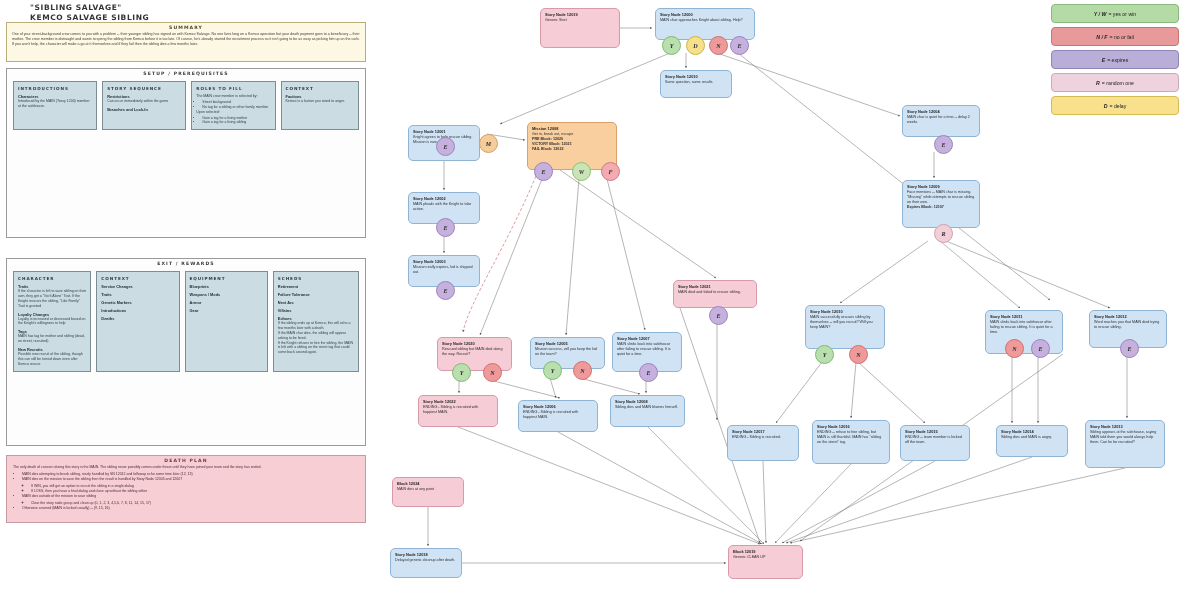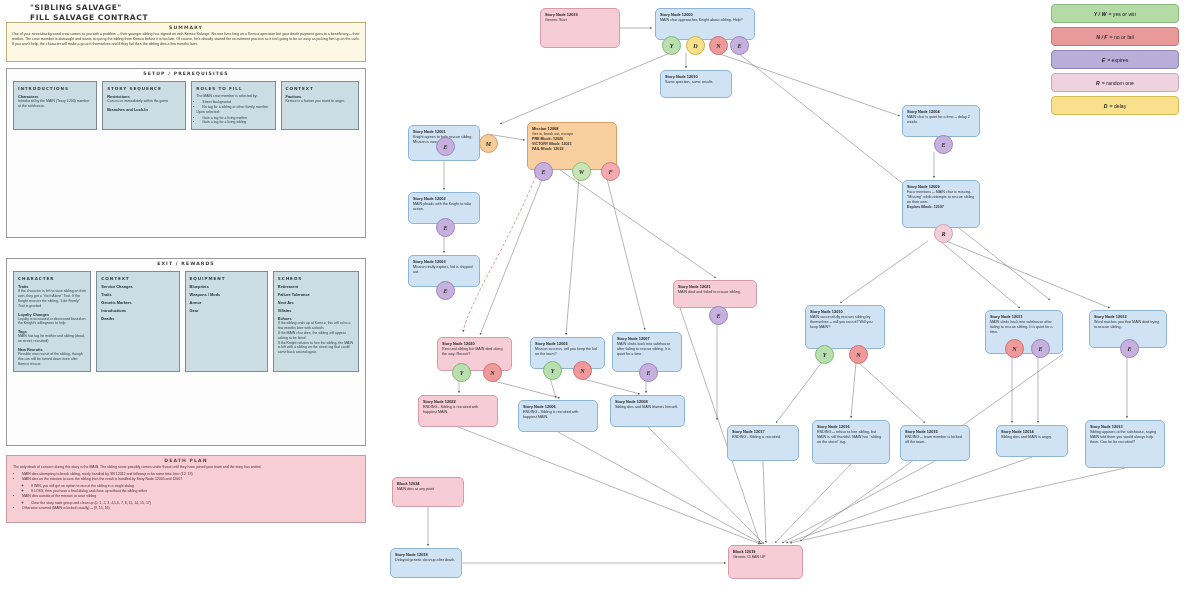--- a/index.html
+++ b/index.html
@@ -139,21 +139,21 @@
       <path d="M1063,354 L800,541"></path>
       <path d="M680,308 L760,543"></path>
     </g>
     <g stroke="#c25a5a" stroke-width="0.6" fill="none" stroke-dasharray="3,2" marker-end="url(#ah)">
       <path d="M536,176 C505,250 470,300 463,332"></path>
     </g>
   </svg>
 
   <div class="abs" id="doc-title">
     <div class="t1">"SIBLING SALVAGE"</div>
-    <div class="t2">FILL SALVAGE CONTRACT</div>
+    <div class="t2">KEMCO SALVAGE SIBLING</div>
   </div>
 
   <div class="abs sect" id="summary-box">
     <div class="sect-head">SUMMARY</div>
     <div class="body">One of your street-background crew comes to you with a problem -- their younger sibling has signed on with Kemco Salvage. No one lives long on a Kemco operation but your death payment goes to a beneficiary -- their mother. The crew member is distraught and wants to spring the sibling from Kemco before it is too late. Of course, he's already started the recruitment process so it isn't going to be as easy as picking him up on the curb. If you won't help, the character will make a go at it themselves and if they fail then the sibling dies a few months later.</div>
   </div>
 
   <div class="abs sect" id="setup-box">
     <div class="sect-head">SETUP / PREREQUISITES</div>
     <div class="cardrow" id="setup-cards">

